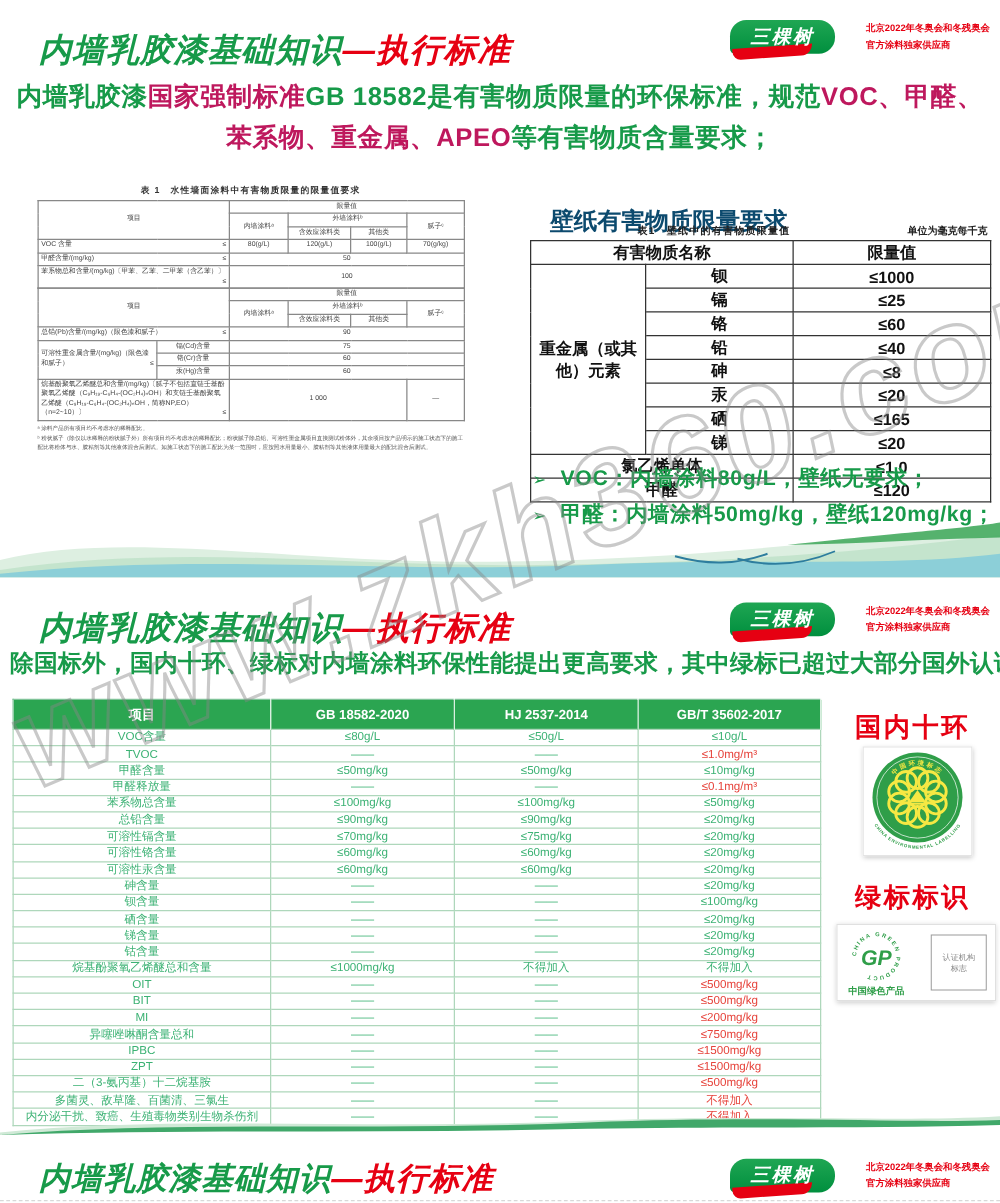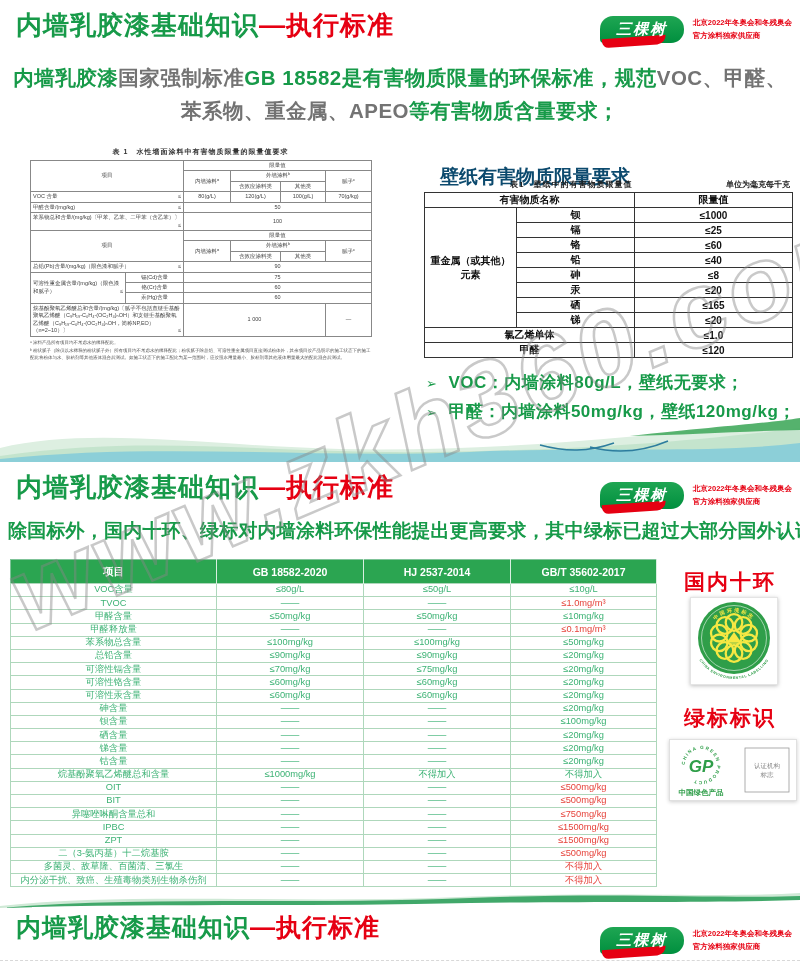--- a/index.html
+++ b/index.html
@@ -4,56 +4,56 @@
 <style>
   html,body{margin:0;padding:0;background:#fff;}
   .page{position:relative;width:800px;height:962px;background:#fff;overflow:hidden;
         font-family:"Liberation Sans","DejaVu Sans",sans-serif;}
   .slide{position:absolute;left:0;width:800px;}
   #slide1{top:0;height:462px;}
   #slide2{top:462px;height:443px;}
   #slide3{top:905px;height:57px;}
 
   
-  .slide-title{position:absolute;left:16px;top:8px;margin:0;font-size:26px;font-weight:800;
-               color:#179a49;letter-spacing:1px;white-space:nowrap;}
+  .slide-title{position:absolute;left:16px;top:8px;margin:15px;font-size:26px;font-weight:800;
+               color:#179a49;letter-spacing:1px;white-space:nowrap;font-style:italic;}
   .slide-title .t-accent{color:#e60012;}
   #slide3 .slide-title{top:6px;font-size:25px;}
-  .brand{position:absolute;right:8px;top:16px;display:flex;align-items:center;gap:9px;}
+  .brand{position:absolute;right:8px;top:16px;display:flex;align-items:center;gap:25px;}
   #slide2 .brand{top:20px;}
   #slide3 .brand{top:22px;}
   .logo-chip{position:relative;width:84px;height:27px;background:linear-gradient(180deg,#1fa653,#008f3e);
              border-radius:13px 13px 13px 4px;color:#fff;font-size:15px;font-weight:800;font-style:italic;
              display:flex;align-items:center;justify-content:center;letter-spacing:2px;z-index:1;}
   .logo-chip::after{content:"";position:absolute;left:2px;bottom:-3px;width:64px;height:9px;
              background:#e60012;border-radius:0 0 14px 10px;transform:rotate(-4deg);z-index:-1;}
   .tagline{color:#e60012;font-size:7.5px;line-height:1.7;font-weight:700;white-space:nowrap;}
 
   
   .intro1{position:absolute;top:62px;left:4px;right:4px;margin:0;text-align:center;
           font-size:20.5px;font-weight:800;line-height:1.6;letter-spacing:0.5px;}
-  .seg-green{color:#179a49;} .seg-red{color:#737373;}
+  .seg-green{color:#179a49;} .seg-red{color:#be185d;}
 
   .scan-panel{position:absolute;left:30px;top:147px;width:341px;color:#444;}
   .scan-caption{text-align:center;font-size:7px;font-weight:700;color:#333;margin-bottom:3px;letter-spacing:1px;}
   table.scan-table{width:100%;border-collapse:collapse;table-layout:fixed;font-size:5.5px;color:#444;
           border:1px solid #666;}
   table.scan-table td{border:0.5px solid #888;padding:1px 2px;text-align:center;vertical-align:middle;line-height:1.35;}
   table.scan-table td.lbl{text-align:left;}
   .le{float:right;padding-left:2px;}
   table.part2{margin-top:-1px;}
   .scan-foot{font-size:4.5px;color:#555;line-height:1.55;margin-top:3px;text-align:left;}
   .scan-foot div{margin-bottom:1px;}
 
   .wp-heading{position:absolute;left:424px;top:148px;margin:16px;font-size:19px;font-weight:800;color:#0c4a6e;}
   .wp-panel{position:absolute;left:424px;top:179px;width:368px;}
   .wp-caption-row{position:relative;height:13px;font-size:8px;font-weight:700;color:#222;}
   .wp-caption{position:absolute;left:86px;top:0;letter-spacing:1px;}
   .wp-unit{position:absolute;right:2px;top:0;}
-  table.wp-table{width:100%;border-collapse:collapse;table-layout:fixed;font-size:10px;color:#111;
+  table.wp-table{width:100%;border-collapse:collapse;table-layout:fixed;font-size:13px;color:#111;
           border:1.2px solid #222;}
   table.wp-table td{border:0.6px solid #333;height:14px;text-align:center;font-weight:700;padding:0 2px;}
   .wp-head td{height:15px;}
 
   .bullets{position:absolute;left:426px;top:371px;}
   .bullet{display:flex;align-items:baseline;gap:11px;margin-bottom:6px;
           font-size:17px;font-weight:800;color:#179a49;letter-spacing:0.5px;}
   .bullet-marker{font-size:13px;font-weight:400;}
 
   .wave1{position:absolute;left:0;bottom:0;width:800px;height:46px;}
@@ -416,20 +416,26 @@
               <td>OIT</td>
               <td>——</td>
               <td>——</td>
               <td class="red">≤500mg/kg</td>
             </tr>
             <tr>
               <td>BIT</td>
               <td>——</td>
               <td>——</td>
               <td class="red">≤500mg/kg</td>
+            </tr>
+            <tr>
+              <td>MI</td>
+              <td>——</td>
+              <td>——</td>
+              <td class="red">≤200mg/kg</td>
             </tr>
             <tr>
               <td>异噻唑啉酮含量总和</td>
               <td>——</td>
               <td>——</td>
               <td class="red">≤750mg/kg</td>
             </tr>
             <tr>
               <td>IPBC</td>
               <td>——</td>

